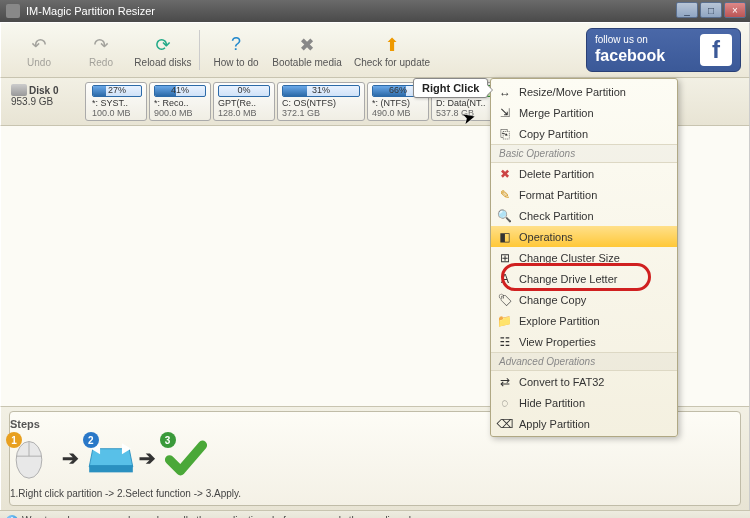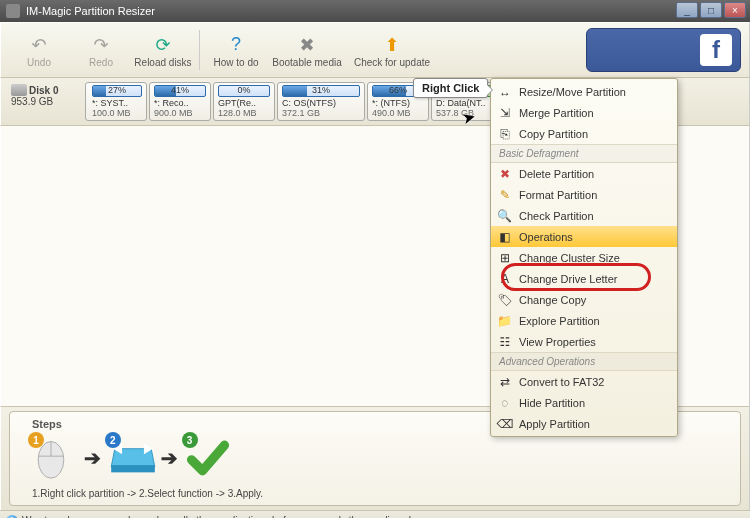--- a/index.html
+++ b/index.html
@@ -29,21 +29,21 @@
 .part-bar.green { border-color:#3a9a3a; background:linear-gradient(#e6f8d6,#cff0b0);}
 .part-bar.green .part-fill { background:linear-gradient(#7ad068,#4aa838); }
 .part-pct { position:absolute; width:100%; text-align:center; top:-1px; font-size:9px; color:#333; }
 .part-name { color:#333; white-space:nowrap; overflow:hidden; text-overflow:ellipsis; }
 .part-size { color:#666; }
 .part-distant { border-left:none; border-radius:0 3px 3px 0; }
 
 .main-area { height:280px; background:#fcfbf5; border-left:1px solid #fff; border-right:1px solid #ccc;}
 
 .bottom-panels { display:flex; gap:6px; padding:4px 8px; background:linear-gradient(#f2f0e4,#e8e4d4); border-top:1px solid #c8c4b0; border-left:1px solid #fff; border-right:1px solid #ccc;}
-.panel { border:1px solid #c0bca8; border-radius:4px; background:linear-gradient(#fdfcf6,#f4f1e6); padding:6px 22px; }
+.panel { border:1px solid #c0bca8; border-radius:4px; background:linear-gradient(#fdfcf6,#f4f1e6); padding:6px 0; }
 .panel-title { font-size:11px; font-weight:bold; color:#555; margin-bottom:6px; }
 .steps-panel { flex:1; }
 .steps-row { display:flex; align-items:center; gap:8px; }
 .step-ic { width:44px; height:44px; position:relative; }
 .arrow { font-size:20px; color:#333; font-weight:bold; }
 .steps-caption { font-size:10px; color:#444; margin-top:8px; font-weight:normal;}
 .badge { position:absolute; top:-4px; left:-4px; width:16px; height:16px; border-radius:50%; color:#fff; font-size:10px; font-weight:bold; display:flex; align-items:center; justify-content:center; }
 .b1{background:#e8a020;} .b2{background:#2a78c8;} .b3{background:#3a9a3a;}
 .pending-panel { width:258px; position:relative; }
 .apply-btn { position:absolute; right:10px; bottom:10px; font-size:10px; color:#888; border:1px solid #ccc; background:linear-gradient(#fff,#eee); padding:4px 10px; border-radius:3px; }
@@ -101,20 +101,24 @@
   </div>
   <div class="tbtn" style="width:78px;">
     <div class="tbtn-icon" style="color:#888">✖</div>
     <span>Bootable media</span>
   </div>
   <div class="tbtn" style="width:88px;">
     <div class="tbtn-icon" style="color:#e90">⬆</div>
     <span>Check for update</span>
   </div>
   <div class="fb-btn">
+    <div class="fb-txt">
+      <div>follow us on</div>
+      <div style="font-size:16px;font-weight:bold;">facebook</div>
+    </div>
     <div class="fb-f">f</div>
   </div>
 </div>
 
 <div class="partition-strip">
   <div class="disk-label">
     <div class="dname">
         <span class="disk-ic"></span>
         <span>Disk 0</span>
       </div>
@@ -234,21 +238,21 @@
       <span>Resize/Move Partition</span>
     </div>
   <div class="ctx-item">
       <span class="ci-ic">⇲</span>
       <span>Merge Partition</span>
     </div>
   <div class="ctx-item">
       <span class="ci-ic">⎘</span>
       <span>Copy Partition</span>
     </div>
-  <div class="ctx-sect">Basic Defragment</div>
+  <div class="ctx-sect">Basic Operations</div>
   <div class="ctx-item">
       <span class="ci-ic" style="color:#c44">✖</span>
       <span>Delete Partition</span>
     </div>
   <div class="ctx-item">
       <span class="ci-ic" style="color:#c80">✎</span>
       <span>Format Partition</span>
     </div>
   <div class="ctx-item">
       <span class="ci-ic">🔍</span>

